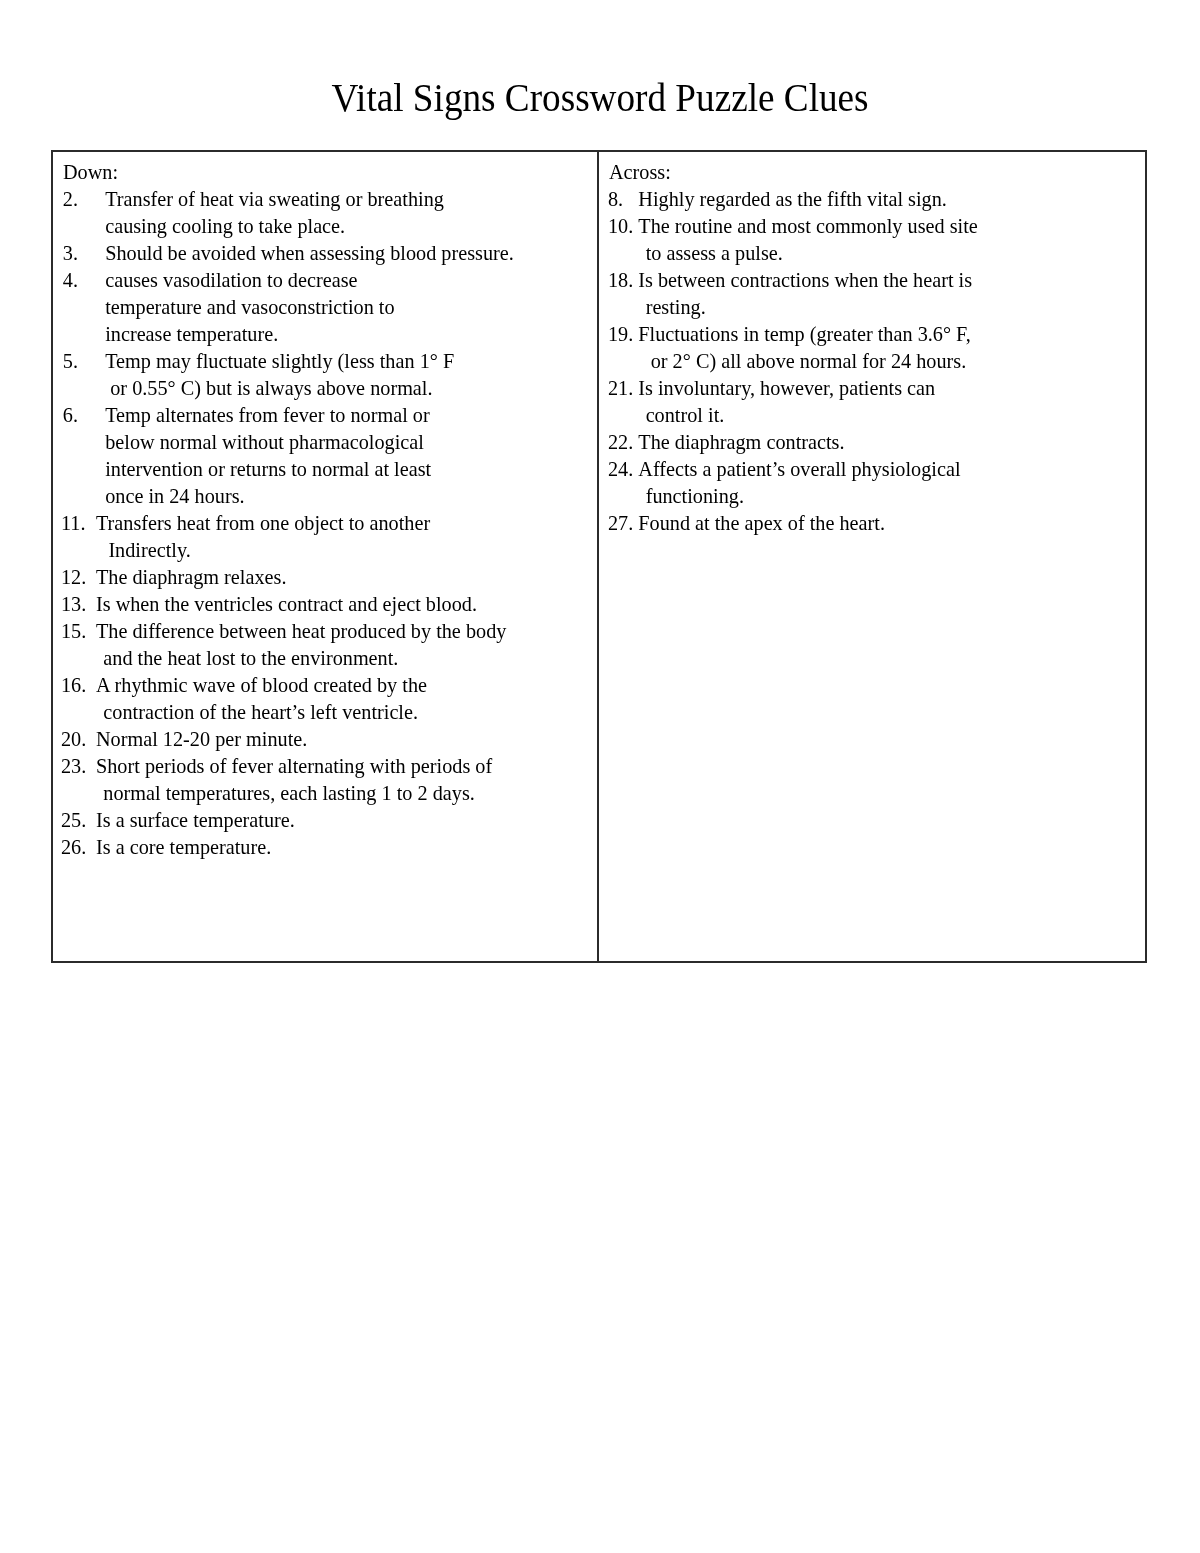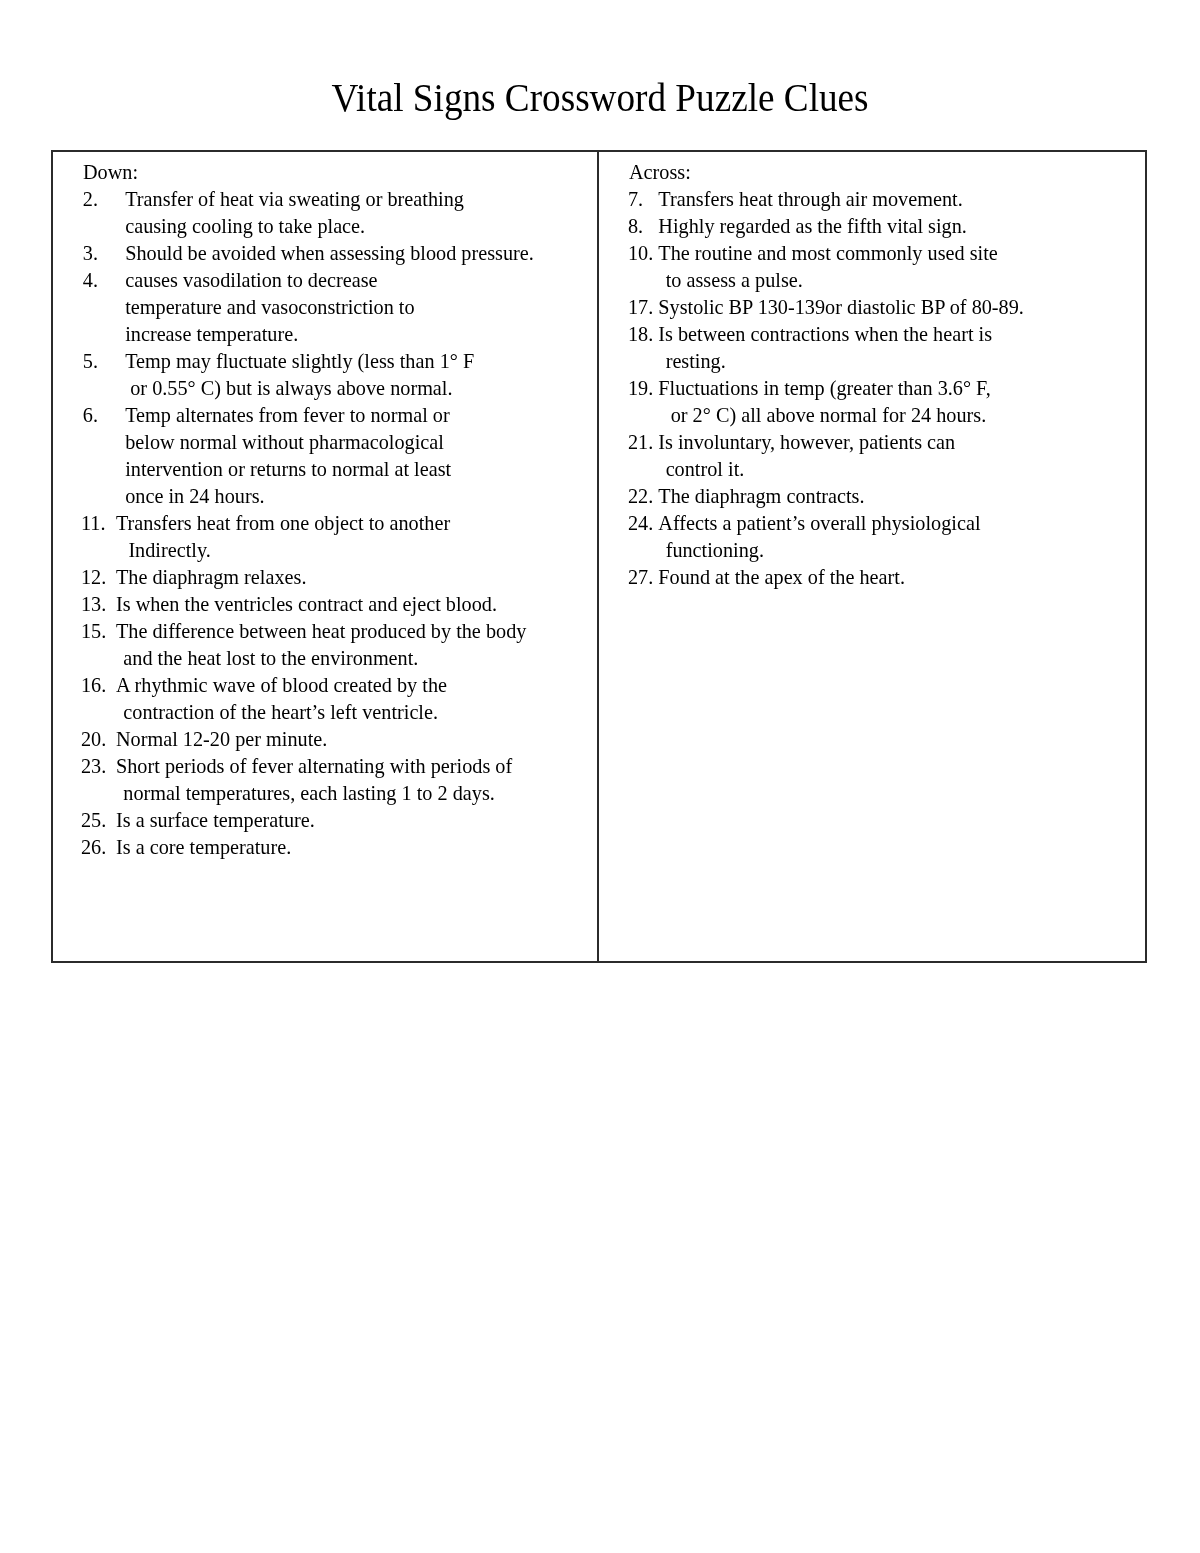--- a/index.html
+++ b/index.html
@@ -51,21 +51,20 @@
     min-height: 813px;
     border: 2px solid #2b2b2b;
     box-sizing: border-box;
     display: flex;
     align-items: stretch;
     background: #ffffff;
   }
   .clue-col {
     box-sizing: border-box;
     padding: 6px 6px 8px 8px;
-    margin-left: 20px;
   }
   .clue-col-down {
     width: 548px;
     border-right: 2px solid #2b2b2b;
   }
   .clue-col-across {
     width: 548px;
   }
 
   .col-heading {
@@ -201,33 +200,27 @@
           <li class="clue-item">
             <span class="clue-line"><span class="clue-num-tight">26.</span><span class="clue-text">Is a core temperature.</span></span>
           </li>
         </ul>
     </div>
 
     <div class="clue-col clue-col-across col-across">
       <div class="col-heading">Across:</div>
       <ul class="clue-list">
           <li class="clue-item">
-            <span class="clue-line"><span class="clue-num">7.</span><span class="clue-text">Transfers heat through air movement.</span></span>
-          </li>
-          <li class="clue-item">
             <span class="clue-line"><span class="clue-num">8.</span><span class="clue-text">Highly regarded as the fifth vital sign.</span></span>
           </li>
           <li class="clue-item">
             <span class="clue-line"><span class="clue-num">10.</span><span class="clue-text">The routine and most commonly used site</span></span>
             <span class="clue-line"><span class="clue-cont"></span><span class="clue-text">to assess a pulse.</span></span>
           </li>
           <li class="clue-item">
-            <span class="clue-line"><span class="clue-num">17.</span><span class="clue-text">Systolic BP 130-139or diastolic BP of 80-89.</span></span>
-          </li>
-          <li class="clue-item">
             <span class="clue-line"><span class="clue-num">18.</span><span class="clue-text">Is between contractions when the heart is</span></span>
             <span class="clue-line"><span class="clue-cont"></span><span class="clue-text">resting.</span></span>
           </li>
           <li class="clue-item">
             <span class="clue-line"><span class="clue-num">19.</span><span class="clue-text">Fluctuations in temp (greater than 3.6° F,</span></span>
             <span class="clue-line"><span class="clue-cont"></span><span class="clue-text"> or 2° C) all above normal for 24 hours.</span></span>
           </li>
           <li class="clue-item">
             <span class="clue-line"><span class="clue-num">21.</span><span class="clue-text">Is involuntary, however, patients can</span></span>
             <span class="clue-line"><span class="clue-cont"></span><span class="clue-text">control it.</span></span>

